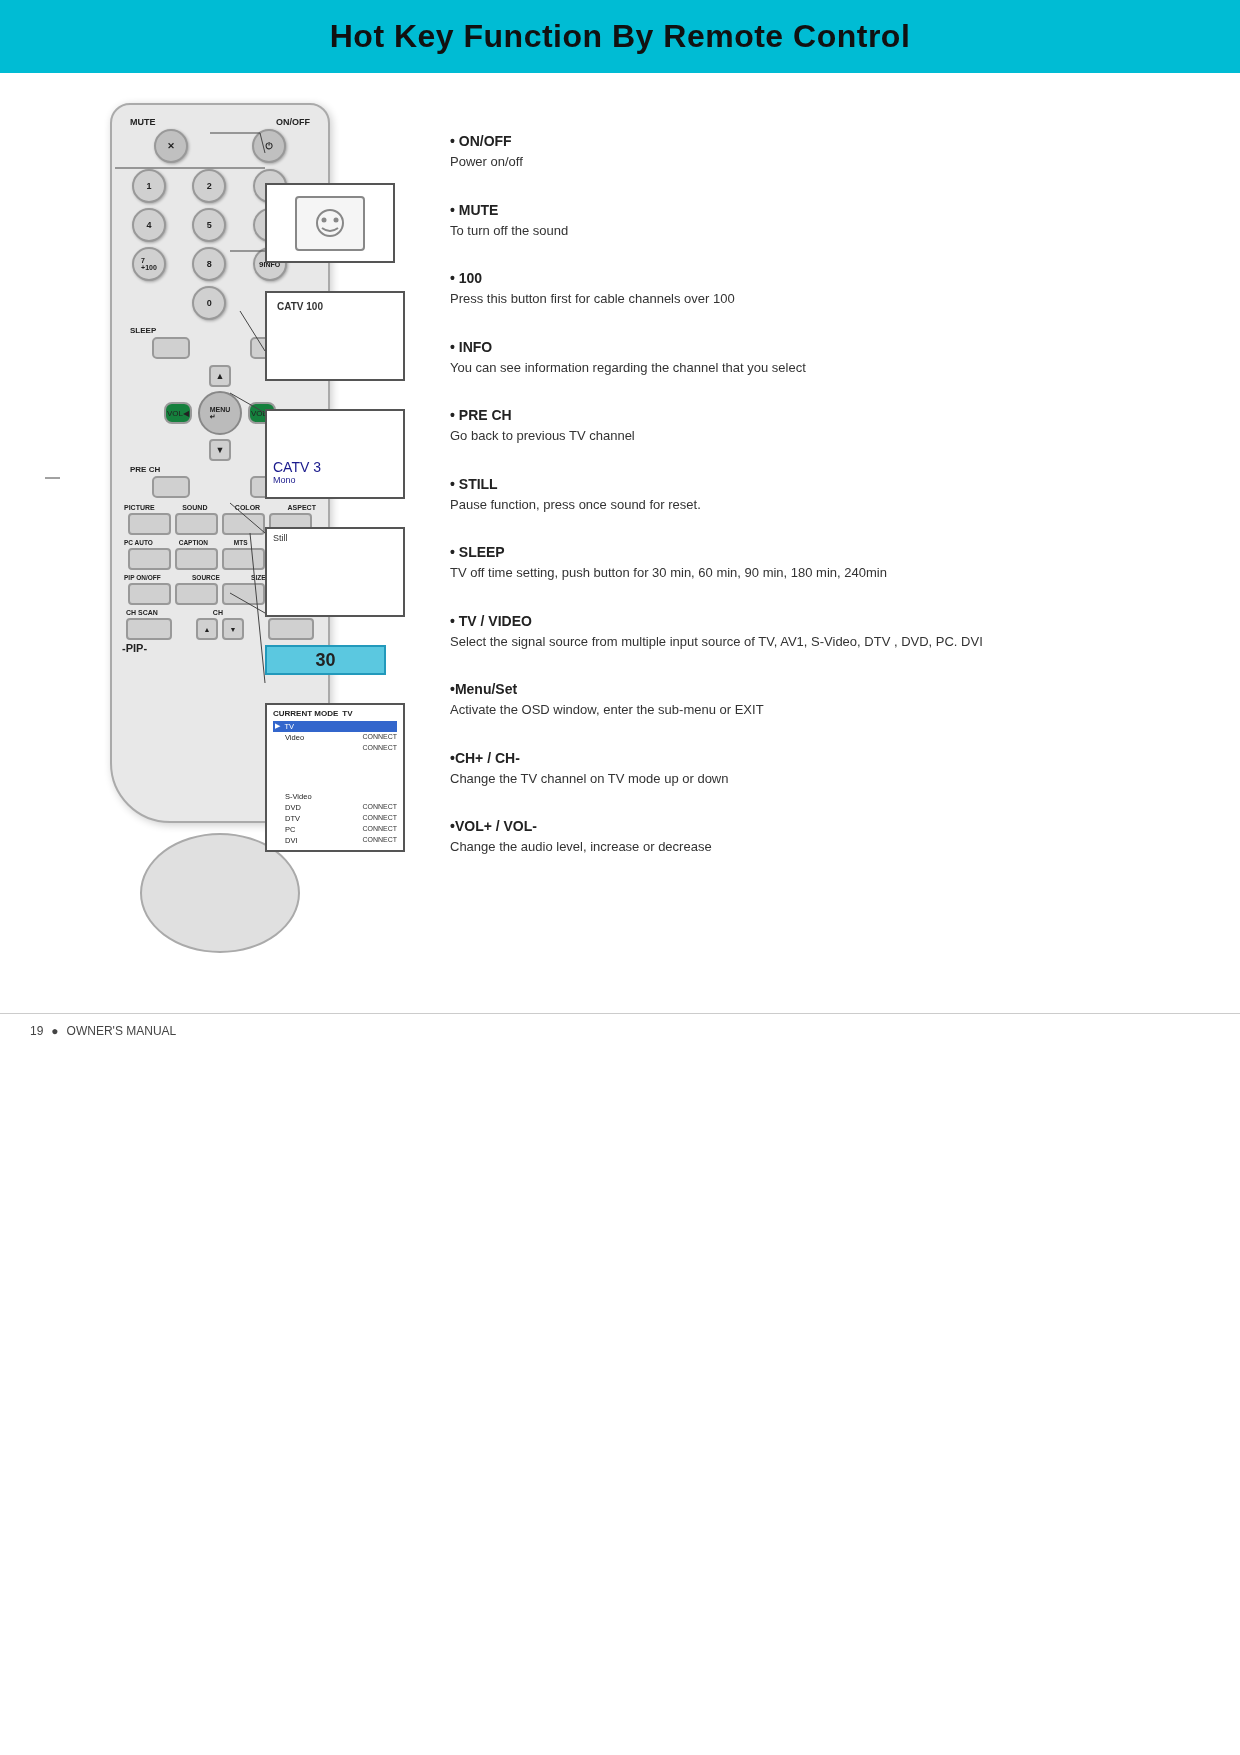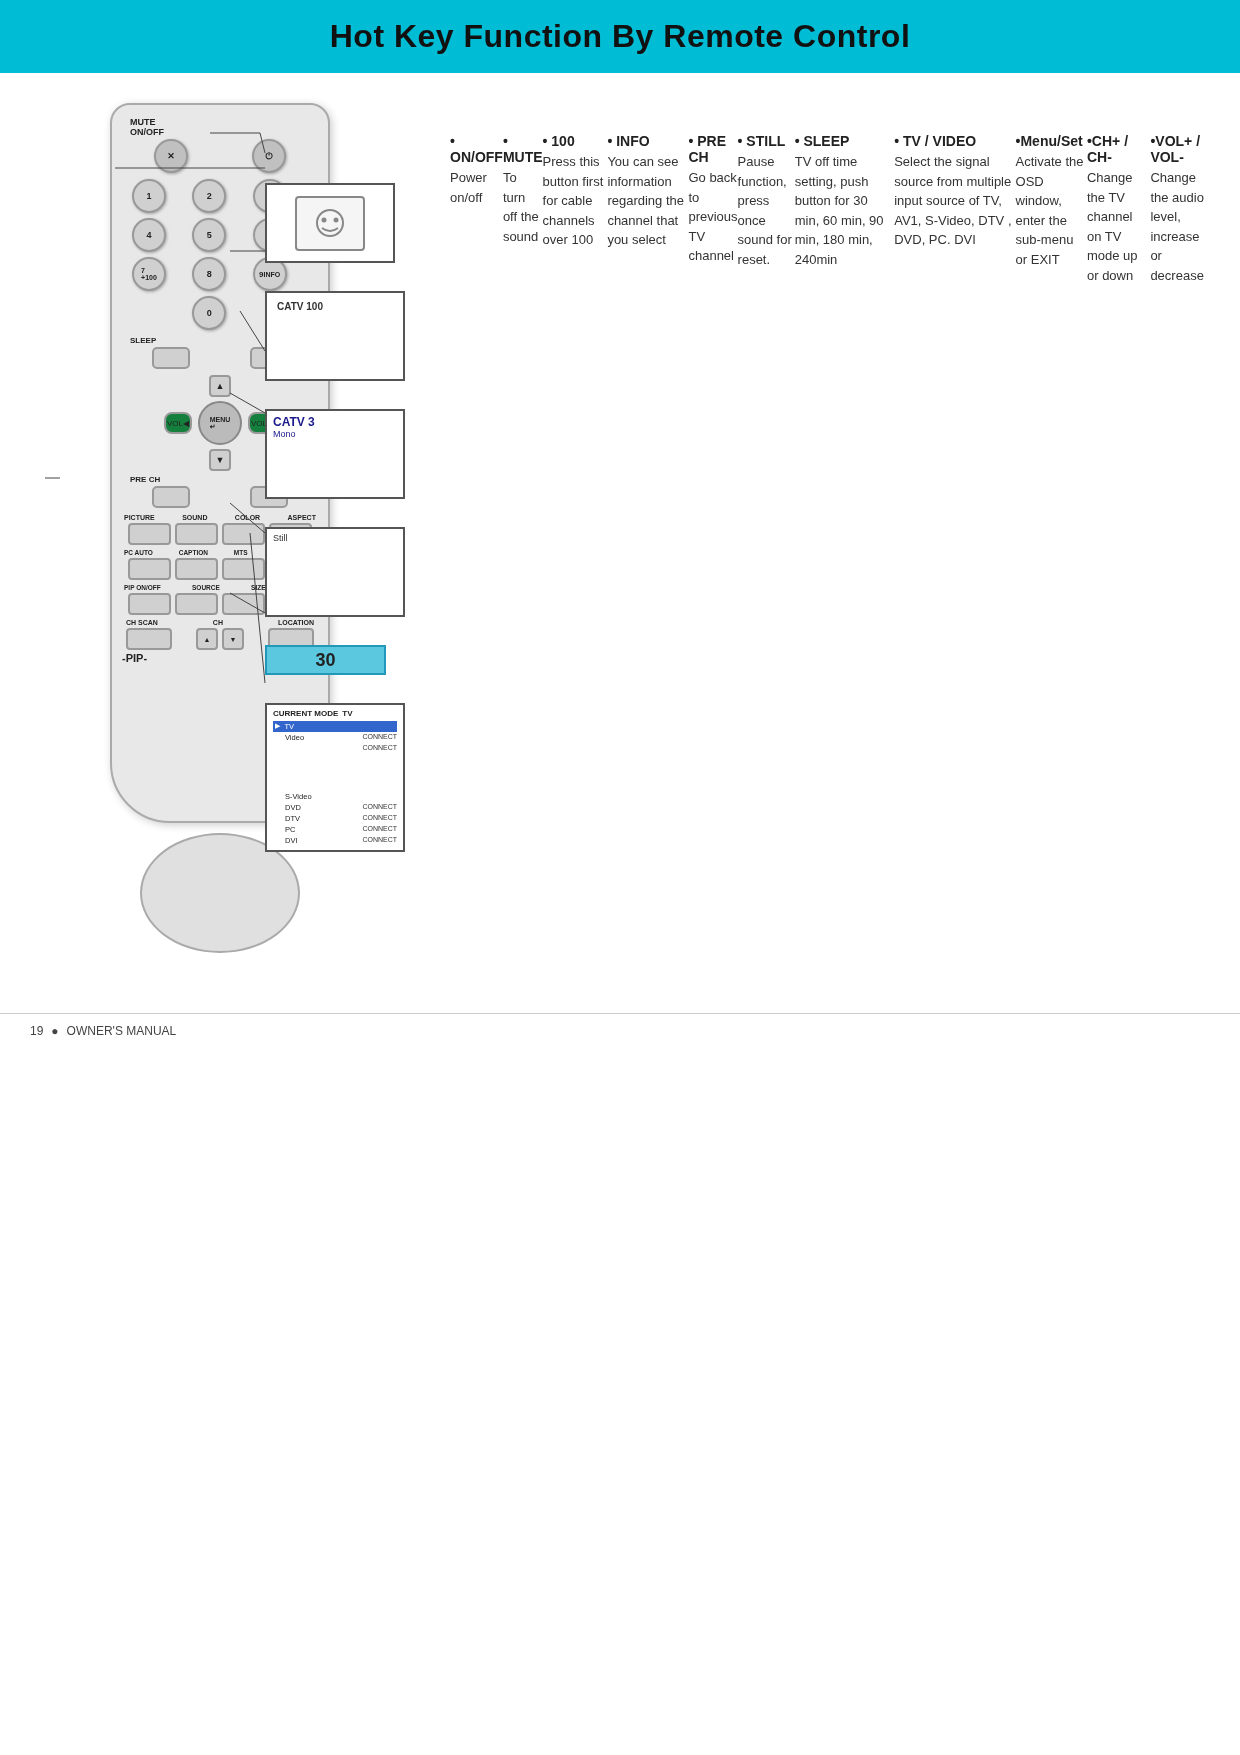--- a/index.html
+++ b/index.html
@@ -53,25 +53,25 @@
       border-radius: 20px 20px 60px 60px;
       border: 2px solid #aaa;
       padding: 12px 10px 20px 10px;
       position: relative;
       min-height: 720px;
       box-shadow: 2px 2px 8px rgba(0,0,0,0.2);
     }
 
     .remote-top-labels {
       display: flex;
+      justify-content: space-between;
       font-size: 9px;
       font-weight: bold;
       padding: 0 8px;
       margin-bottom: 2px;
-      flex-direction: column;
     }
 
     .remote-row {
       display: flex;
       justify-content: space-around;
       align-items: center;
       margin-bottom: 6px;
     }
 
     .btn-circle {
@@ -283,22 +283,22 @@
       height: 760px;
       pointer-events: none;
     }
 
     
     .descriptions {
       flex: 1;
       padding-left: 40px;
       padding-top: 30px;
       display: flex;
-      flex-direction: row;
-      gap: 0;
+      flex-direction: column;
+      gap: 8px;
     }
 
     .desc-item {
       margin-bottom: 22px;
     }
 
     .desc-item .bullet-label {
       font-weight: bold;
       font-size: 14px;
       margin-bottom: 3px;
@@ -464,21 +464,21 @@
               <path d="M12 22 Q20 28 28 22" fill="none" stroke="#888" stroke-width="2"></path>
             </svg>
           </div>
         </div>
 
         <div class="screen-box">
           <div style="font-size:10px;font-weight:bold;padding:4px;">CATV  100</div>
         </div>
 
         <div class="screen-box">
-          <div style="font-size:12px;font-weight:bold;color:#1a1a8c;">CATV 3</div>
+          <div style="font-size:14px;font-weight:normal;color:#1a1a8c;margin-top:44px;">CATV 3</div>
           <div style="font-size:9px;color:#1a1a8c;">Mono</div>
         </div>
 
         <div class="screen-box">
           <div style="font-size:9px;margin-bottom:4px;">Still</div>
         </div>
 
         <div class="screen-box-sleep">
           <span>30</span>
         </div>

